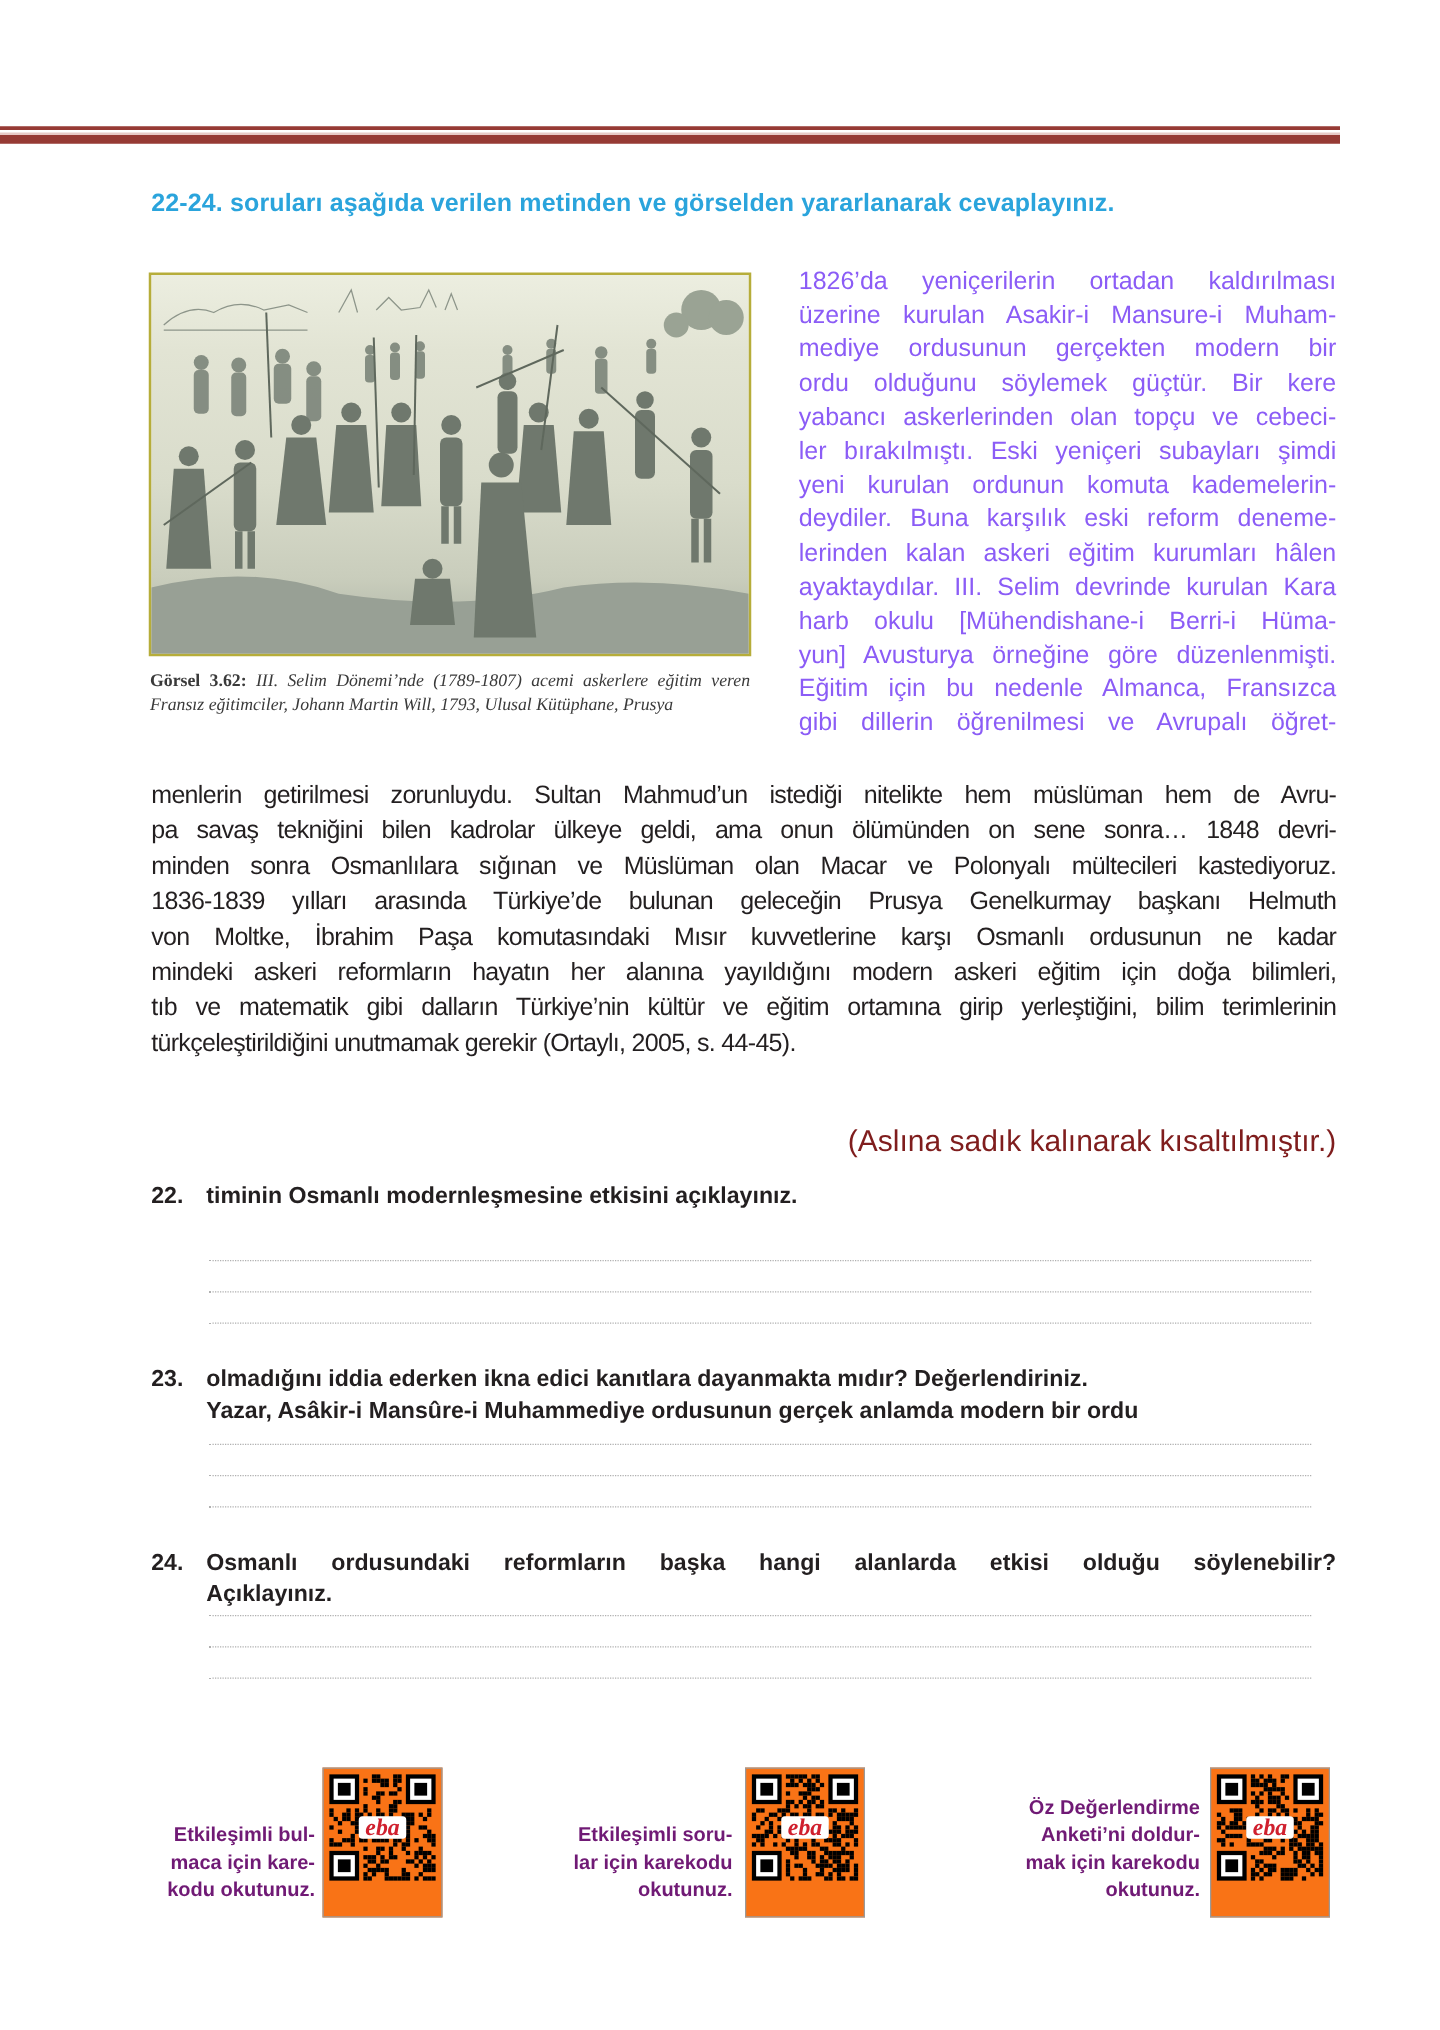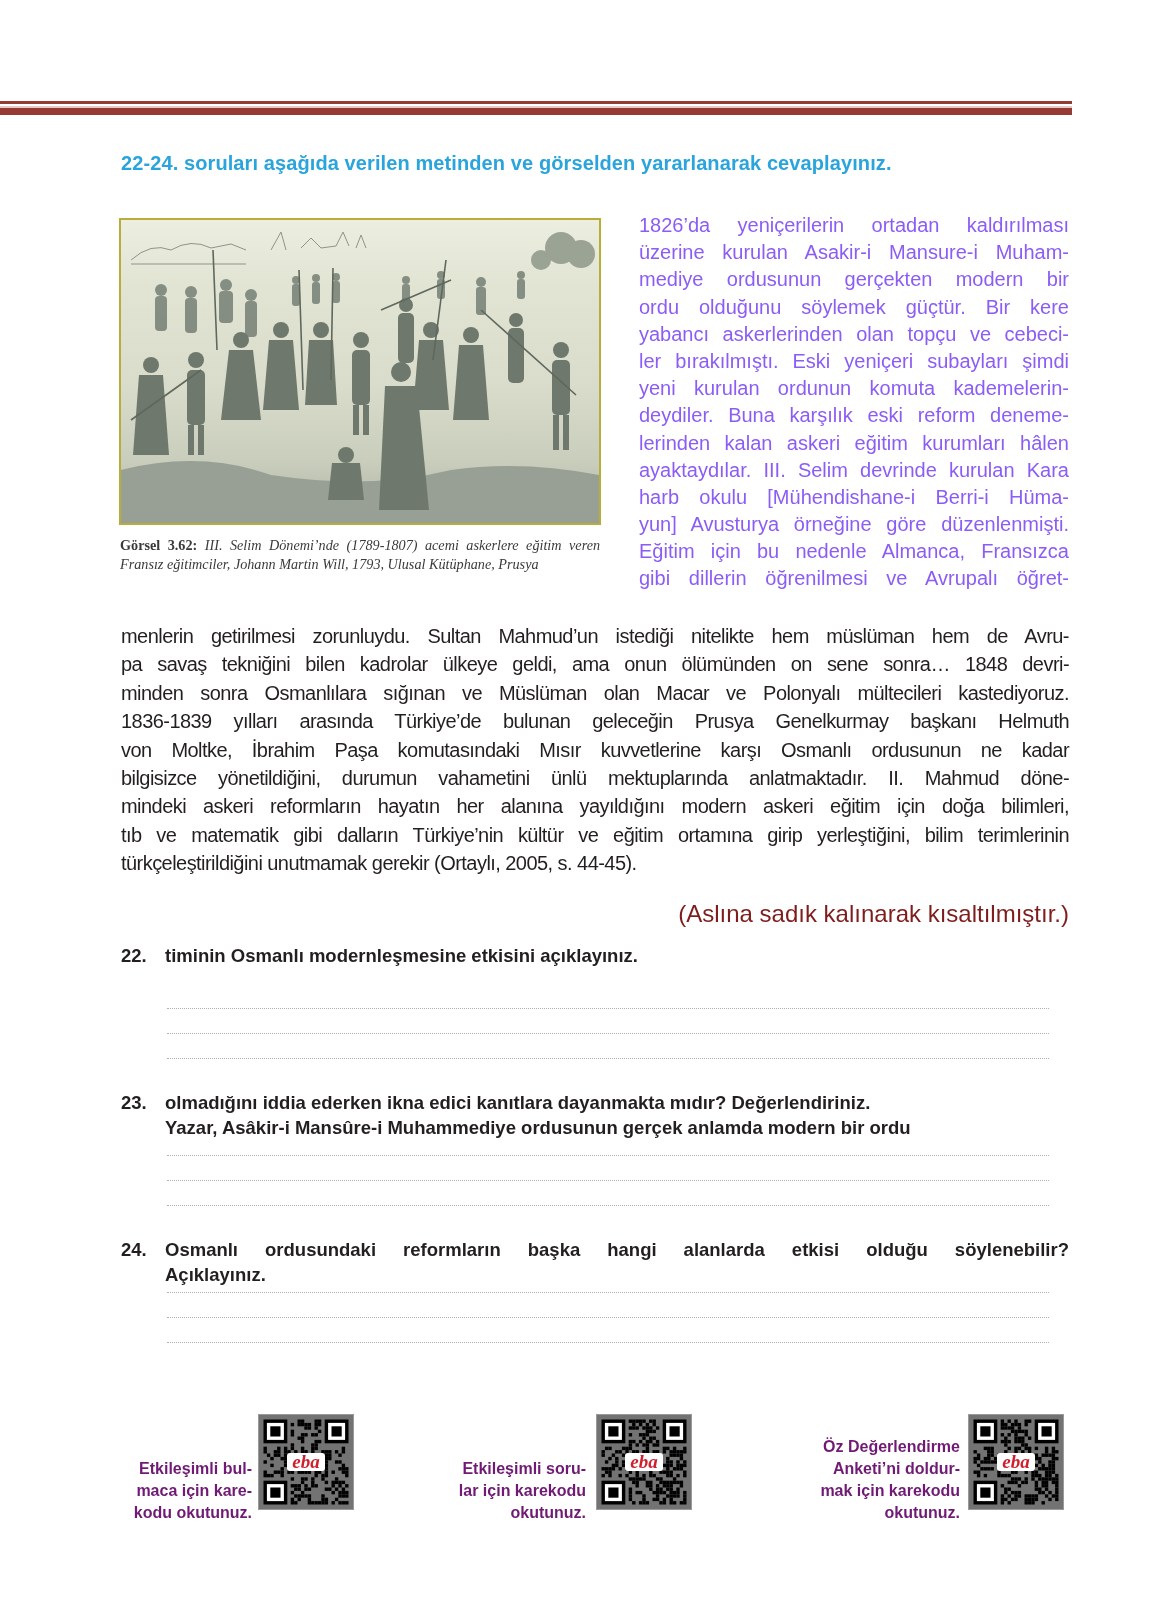--- a/index.html
+++ b/index.html
@@ -29,21 +29,21 @@
   .attrib { position:absolute; right:83px; top:900px; font-size:24px; color:#7f1d1d; }
 
   .q { position:absolute; left:121px; width:948px; font-size:18.5px; font-weight:bold; line-height:25px; color:#231f20; }
   .q .num { position:absolute; left:0; top:0; }
   .q .txt { position:absolute; left:44px; width:904px; }
   .q .txt .ln { display:block; white-space:nowrap; }
   .q .txt .ln.just { text-align:justify; text-align-last:justify; }
 
   .dots { position:absolute; left:167px; width:882px; height:0; border-top:1.5px dotted #b0b0b0; }
   .qr-label { position:absolute; font-size:16px; font-weight:bold; color:#701a75; line-height:22px; text-align:right; }
-  .qr { position:absolute; width:96px; height:96px; border:1px solid #9a9a9a; background:#737373; box-sizing:border-box; }
+  .qr { position:absolute; width:96px; height:120px; border:1px solid #9a9a9a; background:#f97316; box-sizing:border-box; }
   .qr svg { display:block; }
   .page-num { position:absolute; right:94px; top:1628px; font-size:20px; color:#3a3a3a; }
 </style>
 </head>
 <body>
 
 <div class="rule-top"></div>
 <div class="rule-mid"></div>
 <div class="rule-bot"></div>
 
@@ -208,21 +208,20 @@
   <span class="ln">Eğitim için bu nedenle Almanca, Fransızca</span>
   <span class="ln">gibi dillerin öğrenilmesi ve Avrupalı öğret-</span>
 </div>
 
 <div class="body-full">
   <span class="ln">menlerin getirilmesi zorunluydu. Sultan Mahmud’un istediği nitelikte hem müslüman hem de Avru-</span>
   <span class="ln">pa savaş tekniğini bilen kadrolar ülkeye geldi, ama onun ölümünden on sene sonra… 1848 devri-</span>
   <span class="ln">minden sonra Osmanlılara sığınan ve Müslüman olan Macar ve Polonyalı mültecileri kastediyoruz.</span>
   <span class="ln">1836-1839 yılları arasında Türkiye’de bulunan geleceğin Prusya Genelkurmay başkanı Helmuth</span>
   <span class="ln">von Moltke, İbrahim Paşa komutasındaki Mısır kuvvetlerine karşı Osmanlı ordusunun ne kadar</span>
-  <span class="ln">bilgisizce yönetildiğini, durumun vahametini ünlü mektuplarında anlatmaktadır. II. Mahmud döne-</span>
   <span class="ln">mindeki askeri reformların hayatın her alanına yayıldığını modern askeri eğitim için doğa bilimleri,</span>
   <span class="ln">tıb ve matematik gibi dalların Türkiye’nin kültür ve eğitim ortamına girip yerleştiğini, bilim terimlerinin</span>
   <span class="ln last">türkçeleştirildiğini unutmamak gerekir (Ortaylı, 2005, s. 44-45).</span>
 </div>
 
 <div class="attrib">(Aslına sadık kalınarak kısaltılmıştır.)</div>
 
 <div class="q" style="top:943px;">
   <span class="num">22.</span>
   <div class="txt">

